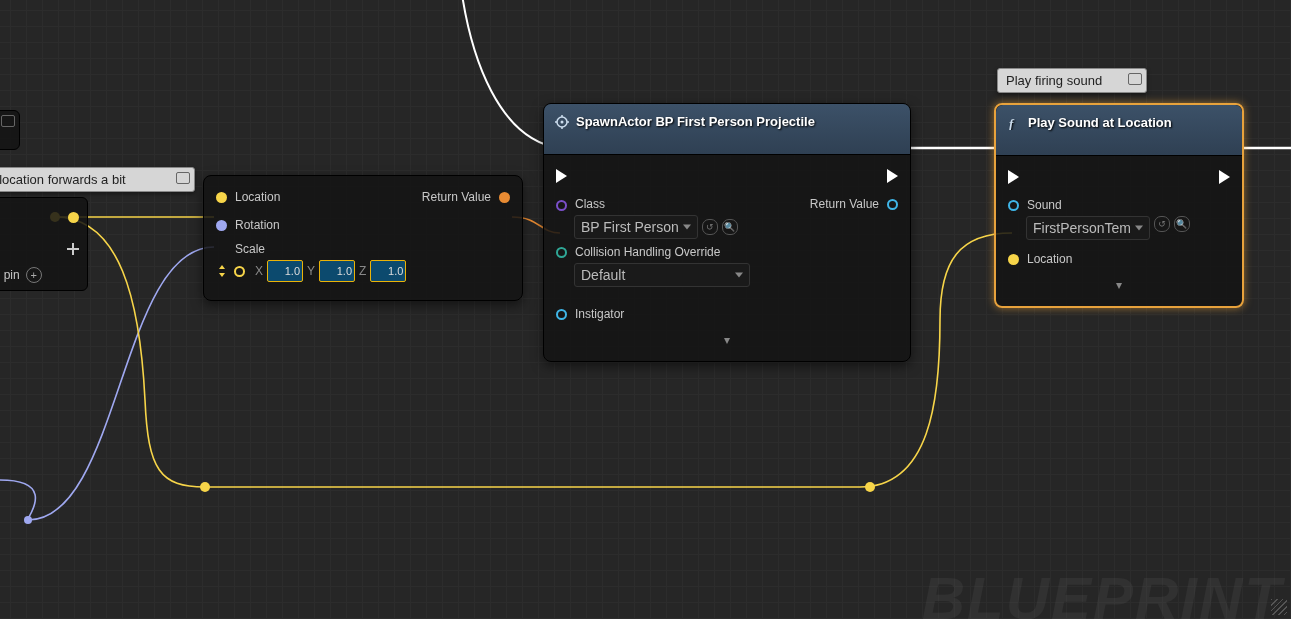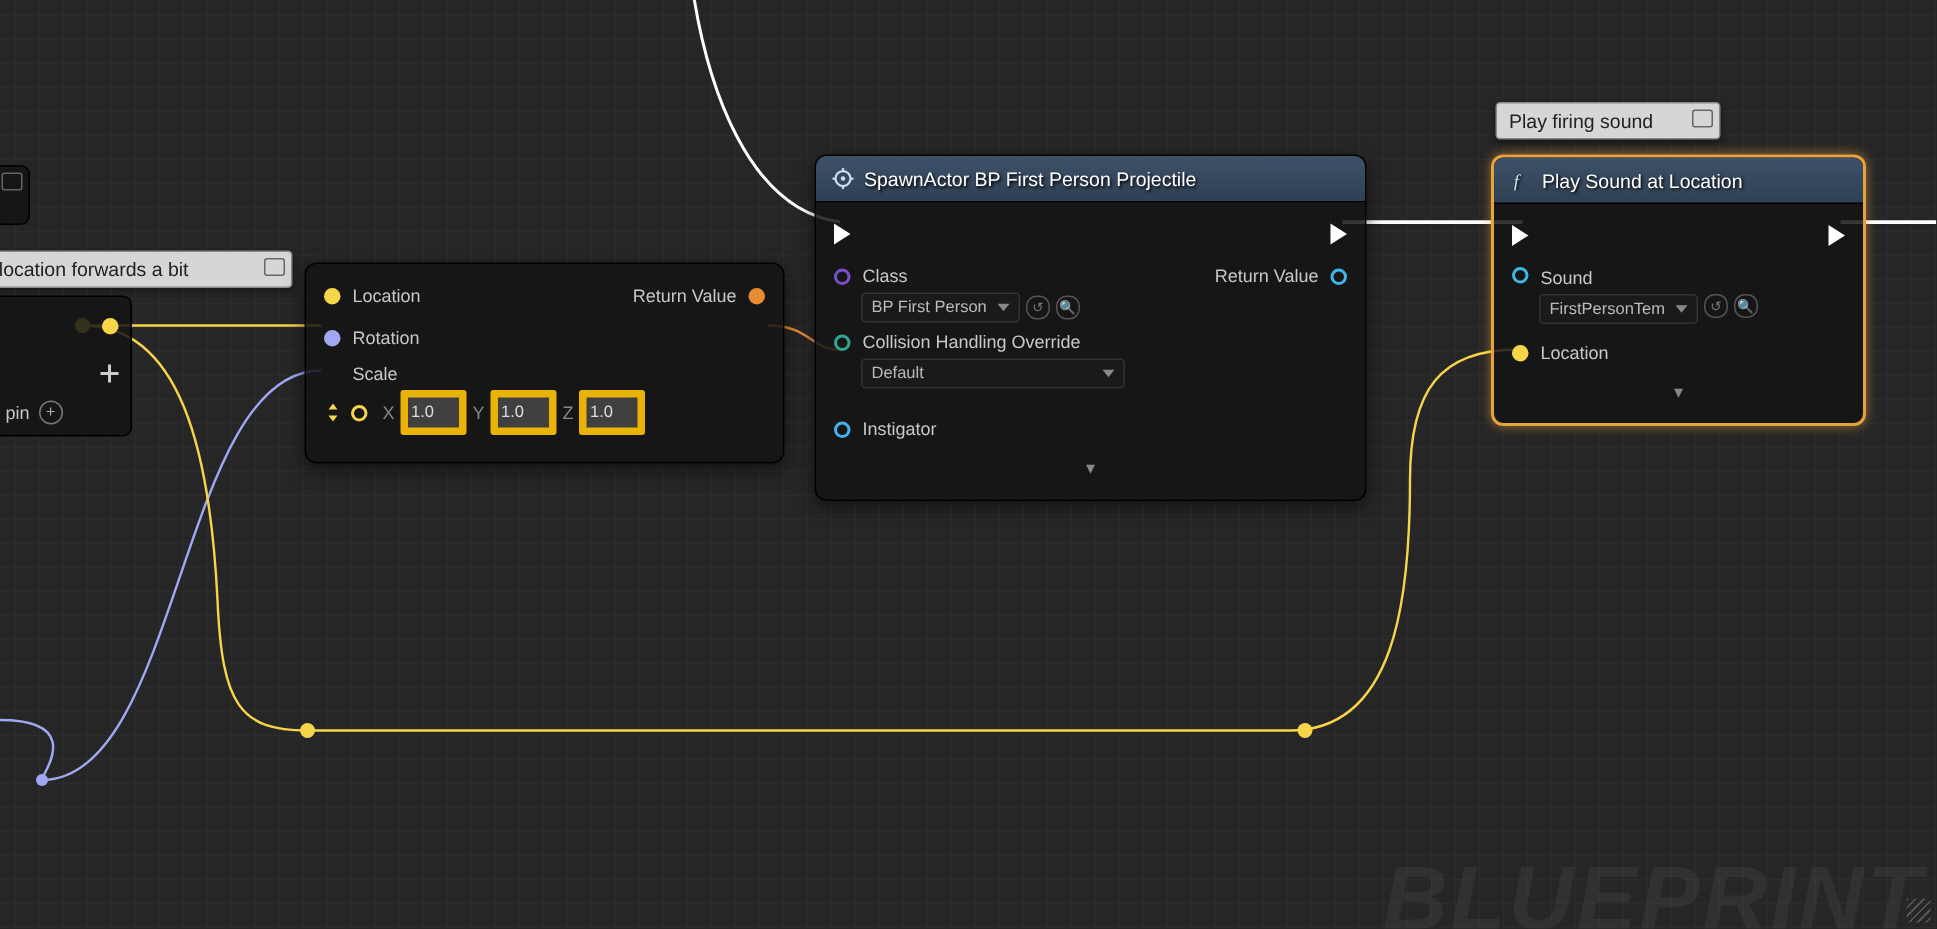--- a/index.html
+++ b/index.html
@@ -1,19 +1,19 @@
 <!DOCTYPE html>
 <html><head>
 <meta charset="utf-8">
 <style>
 html,body{margin:0;padding:0;width:1291px;height:619px;background:#262626;font-family:"Segoe UI",Arial,sans-serif;color:#c8c8c8;font-size:12px;overflow:hidden;position:relative}
 .grid{position:absolute;inset:0;background-color:#262626;background-image:linear-gradient(#2c2c2c 1px,transparent 1px),linear-gradient(90deg,#2c2c2c 1px,transparent 1px),linear-gradient(#212121 1px,transparent 1px),linear-gradient(90deg,#212121 1px,transparent 1px);background-size:16px 16px,16px 16px,128px 128px,128px 128px;background-position:-6px -6px,-6px -6px,-6px -6px,-6px -6px}
 svg.wires{position:absolute;inset:0;pointer-events:none}
 .node{position:absolute;background:rgba(20,20,20,.85);border:1px solid #000;border-radius:8px;box-shadow:0 4px 12px rgba(0,0,0,.5)}
-.node .hdr{height:30px;border-radius:7px 7px 0 0;display:flex;align-items:center;padding:0 10px;font-size:13px;font-weight:400;color:#fff;text-shadow:1px 1px 2px #000}
+.node .hdr{height:30px;border-radius:7px 7px 0 0;display:flex;padding:10px 10px;font-size:13px;font-weight:700;color:#fff;text-shadow:1px 1px 2px #000}
 .hdr.green{background:linear-gradient(180deg,#4a6b3a 0%,#3b5530 100%);border-bottom:1px solid #000}
 .hdr.blue{background:linear-gradient(180deg,#3c5168 0%,#2f4053 100%);border-bottom:1px solid #000}
 .hdr .hicon{width:16px;height:16px;margin-right:6px;display:flex;align-items:center;justify-content:center}
 .body{padding:10px 12px 12px 12px;position:relative}
 .row{display:flex;align-items:center;min-height:22px;margin-bottom:6px}
 .row.exec{margin-bottom:10px}
 .row .lab{margin-left:8px}
 .spacer{flex:1}
 .pin{width:11px;height:11px;border-radius:50%;box-sizing:border-box;flex-shrink:0}
 .pin.solid{border:none}
@@ -21,24 +21,24 @@
 .pin.yellow.solid{background:#f7d549}
 .pin.yellow.hollow{border:2px solid #f7d549}
 .pin.orange.solid{background:#e88b33}
 .pin.lav.solid{background:#9fa8f0}
 .pin.purple.hollow{border:2px solid #7a4fc9}
 .pin.teal.hollow{border:2px solid #2fa796}
 .pin.cyan.hollow{border:2px solid #3fb6e8}
 .exec-tri{width:0;height:0;border-top:7px solid transparent;border-bottom:7px solid transparent;flex-shrink:0}
 .exec-tri.in{border-left:11px solid #fff}
 .exec-tri.out{border-left:11px solid #fff}
-.sel{background:#1a1a1a;border:1px solid #333;border-radius:3px;padding:3px 18px 3px 6px;color:#bbb;position:relative;font-size:11px;min-width:80px}
+.sel{background:#1a1a1a;border:1px solid #333;border-radius:3px;padding:3px 18px 3px 6px;color:#bbb;position:relative;font-size:14px;min-width:80px}
 .sel::after{content:"";position:absolute;right:6px;top:50%;transform:translateY(-50%);width:0;height:0;border-left:4px solid transparent;border-right:4px solid transparent;border-top:5px solid #888}
 .sel.wide{min-width:150px}
-.numbox{width:30px;height:18px;background:#404040;border:5px solid #eab308;color:#ddd;text-align:left;border-radius:2px;font-size:11px}
+.numbox{width:30px;height:18px;background:#0c4a6e;border:1px solid #eab308;color:#ddd;text-align:right;border-radius:2px;font-size:11px}
 .miniicon{width:14px;height:14px;border:1px solid #555;border-radius:7px;margin-left:4px;display:flex;align-items:center;justify-content:center;color:#777;font-size:9px}
 .expand-chev{text-align:center;color:#888;font-size:12px;padding:2px 0}
 .comment{position:absolute;background:#d6d6d6;border:1px solid #888;border-radius:3px;padding:4px 20px 4px 8px;color:#222;font-size:13px;box-shadow:0 2px 4px rgba(0,0,0,.4)}
 .comment .bubble{position:absolute;right:4px;top:4px;width:12px;height:10px;border:1px solid #666;border-radius:2px}
 .node.highlight{border:2px solid #e8a23c;box-shadow:0 0 8px rgba(232,162,60,.6)}
 .frag{position:absolute;background:rgba(20,20,20,.85);border:1px solid #000;border-radius:6px}
 .resize{position:absolute;right:4px;bottom:4px;width:16px;height:16px;background:repeating-linear-gradient(135deg,#555 0,#555 1px,transparent 1px,transparent 4px)}
 .watermark{position:absolute;right:8px;bottom:-14px;font-size:60px;font-weight:800;color:rgba(255,255,255,.05);letter-spacing:2px;font-style:italic;white-space:nowrap}
 .addpin-plus{width:14px;height:14px;border:1px solid #777;border-radius:50%;display:flex;align-items:center;justify-content:center;color:#aaa;font-size:11px;margin-left:6px}
 .scale-arrows{width:12px;height:12px;position:relative;margin-right:2px}
@@ -141,21 +141,21 @@
     <span>SpawnActor BP First Person Projectile</span>
   </div>
   <div class="body">
     <div class="row exec">
       <div class="exec-tri in"></div>
       <span class="spacer"></span>
       <div class="exec-tri out"></div>
     </div>
     <div class="row" style="align-items:flex-start">
       <div style="display:flex;flex-direction:column;gap:4px">
-        <div style="display:flex;align-items:center">
+        <div style="display:flex;align-items:flex-end">
           <div class="pin purple hollow"></div>
           <span class="lab">Class</span>
         </div>
         <div style="display:flex;align-items:center;margin-left:18px">
           <div class="sel"><span>BP First Person</span></div>
           <span class="miniicon">↺</span>
           <span class="miniicon">🔍</span>
         </div>
       </div>
       <span class="spacer"></span>
@@ -195,21 +195,21 @@
     </span>
     <span>Play Sound at Location</span>
   </div>
   <div class="body">
     <div class="row exec">
       <div class="exec-tri in"></div>
       <span class="spacer"></span>
       <div class="exec-tri out"></div>
     </div>
     <div class="row" style="align-items:flex-start;flex-direction:column;gap:4px">
-      <div style="display:flex;">
+      <div style="display:flex;align-items:center">
         <div class="pin cyan hollow"></div>
         <span class="lab">Sound</span>
       </div>
       <div style="display:flex;align-items:flex-start;margin-left:18px">
         <div class="sel"><span>FirstPersonTem</span></div>
         <span class="miniicon">↺</span>
         <span class="miniicon">🔍</span>
       </div>
     </div>
     <div class="row" style="margin-top:8px">

